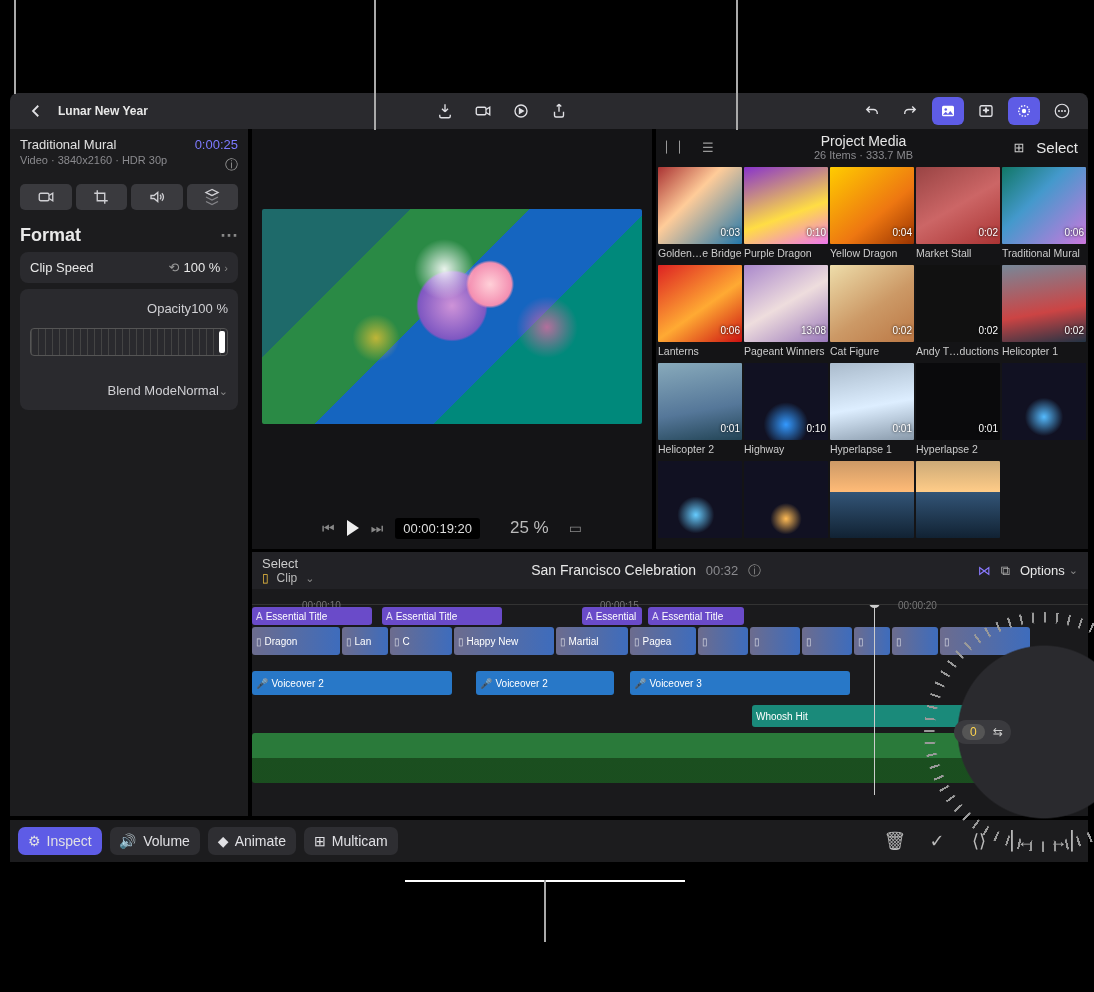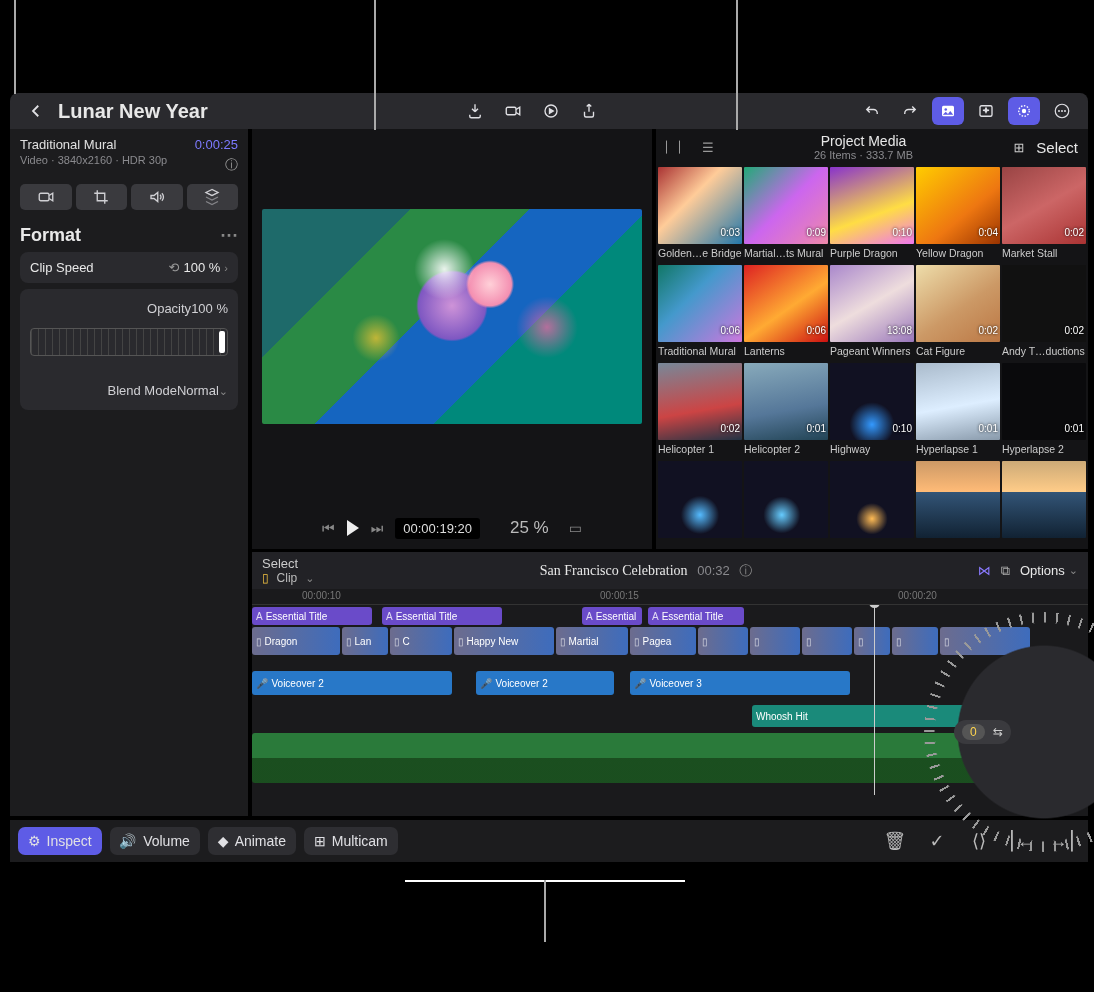--- a/index.html
+++ b/index.html
@@ -27,21 +27,21 @@
     align-items: center;
     padding: 0 10px;
     gap: 6px;
   }
   .toolbar .spacer { flex: 1; }
   .tb-btn {
     width: 32px; height: 28px; display:flex; align-items:center; justify-content:center;
     border-radius:6px; color:#e0e0e4; cursor:pointer;
   }
   .tb-btn.active { background:#5e5ce6; color:#fff; }
-  .project-title { font-weight:600; font-size:20px; }
+  .project-title { font-weight:600; font-size:12px; }
 
   
   .inspector {
     position:absolute; top:129px; left:10px; width:238px; bottom:176px;
     background:#1c1c1e; padding:8px 10px; overflow:hidden;
   }
   .clip-header { display:flex; justify-content:space-between; align-items:flex-start; }
   .clip-name { font-size:13px; color:#e0e0e0; }
   .clip-tc { color:#7d7aff; font-size:13px; font-variant-numeric: tabular-nums; }
   .clip-sub { color:#8a8a8e; font-size:11px; margin-top:2px; }
@@ -92,25 +92,25 @@
   .thumb { position:relative; height:97px; }
   .thumb .img { width:100%; height:77px; border-radius:1px; }
   .thumb .dur { position:absolute; right:2px; top:60px; font-size:10px; color:#fff; text-shadow:0 0 3px #000;}
   .thumb .lbl { font-size:10.5px; color:#ccc; white-space:nowrap; overflow:hidden; text-overflow:ellipsis; position:absolute; top:80px; left:0; right:0;}
   .thumb-wrap { height:96px; }
 
   
   .timeline { position:absolute; top:552px; left:252px; right:6px; bottom:176px; background:#1a1a1c; }
   .tl-head { display:flex; align-items:center; padding:4px 10px; gap:10px; background:#222226;}
   .tl-head .center { flex:1; text-align:center;}
-  .tl-head .proj-name { font-size:14px;font-family:Liberation Serif, serif;}
+  .tl-head .proj-name { font-size:14px;}
   .tl-head .proj-dur { color:#8a8a8e; font-size:13px; margin-left:6px;}
   .tl-sub { display:flex; align-items:center; gap:8px; padding:2px 10px 4px; font-size:12px; color:#bbb;}
   .tl-ruler { height:16px; position:relative; border-bottom:1px solid #333; background:#1a1a1c; font-size:10px; color:#777;}
-  .tl-ruler span { position:absolute; top:1px;}
+  .tl-ruler span { position:absolute; top:11px;}
   .tracks { position:relative; height:190px; overflow:hidden;}
   .track-row { position:absolute; left:0; right:0; }
   .clip { position:absolute; height:100%; border-radius:3px; font-size:10px; color:#fff; padding:2px 4px; overflow:hidden; white-space:nowrap; display:flex; align-items:center; gap:3px;}
   .title-clip { background:#6a4bc9; }
   .video-clip { background:#2d5aa0; background-image:linear-gradient(90deg, rgba(255,150,100,.3), rgba(100,150,255,.3)); }
   .vo-clip { background:#2878c8; }
   .sfx-clip { background:#1a8a7a; }
   .music-clip { background:#2a7a3a; background-image:linear-gradient(180deg, rgba(0,0,0,0) 50%, rgba(20,60,20,.7) 50%); }
   .playhead { position:absolute; top:0; bottom:0; width:1px; background:#ccc; z-index:5;}
   .playhead::before { content:""; position:absolute; top:-8px; left:-5px; width:11px; height:11px; background:#ccc; border-radius:50%;}
@@ -312,27 +312,20 @@
   <div class="browser-grid" id="browser-grid">
       <div class="thumb-wrap">
         <div class="thumb">
           <div class="img" style="background: linear-gradient(135deg, rgb(170, 51, 51), rgb(255, 204, 153) 40%, rgb(34, 119, 170));"></div>
           <div class="dur">0:03</div>
           <div class="lbl">Golden…e Bridge</div>
         </div>
       </div>
       <div class="thumb-wrap">
         <div class="thumb">
-          <div class="img" style="background: linear-gradient(135deg, rgb(34, 170, 119), rgb(204, 102, 238) 50%, rgb(238, 136, 170));"></div>
-          <div class="dur">0:09</div>
-          <div class="lbl">Martial…ts Mural</div>
-        </div>
-      </div>
-      <div class="thumb-wrap">
-        <div class="thumb">
           <div class="img" style="background: linear-gradient(160deg, rgb(136, 51, 204), rgb(255, 221, 68) 60%, rgb(238, 119, 238));"></div>
           <div class="dur">0:10</div>
           <div class="lbl">Purple Dragon</div>
         </div>
       </div>
       <div class="thumb-wrap">
         <div class="thumb">
           <div class="img" style="background: linear-gradient(140deg, rgb(255, 204, 0), rgb(238, 119, 17) 60%, rgb(153, 51, 0));"></div>
           <div class="dur">0:04</div>
           <div class="lbl">Yellow Dragon</div>

